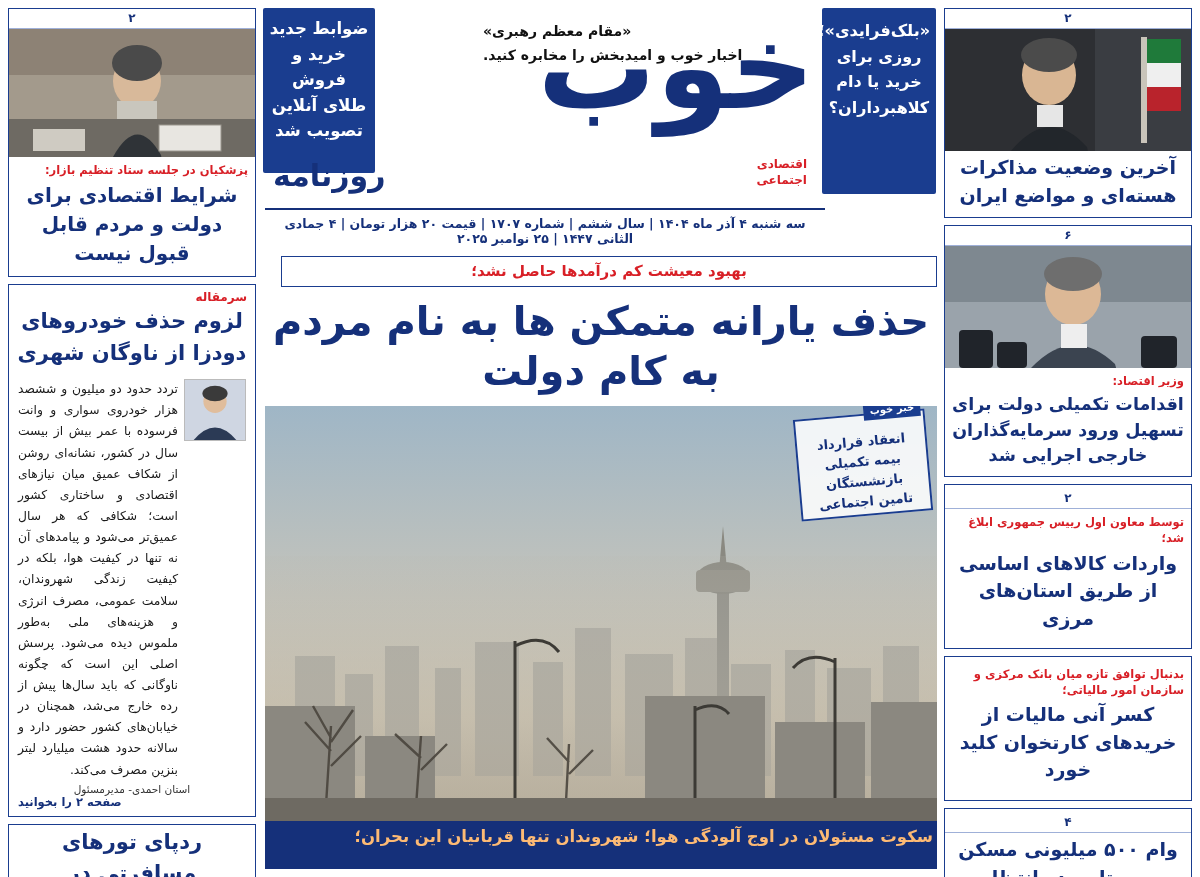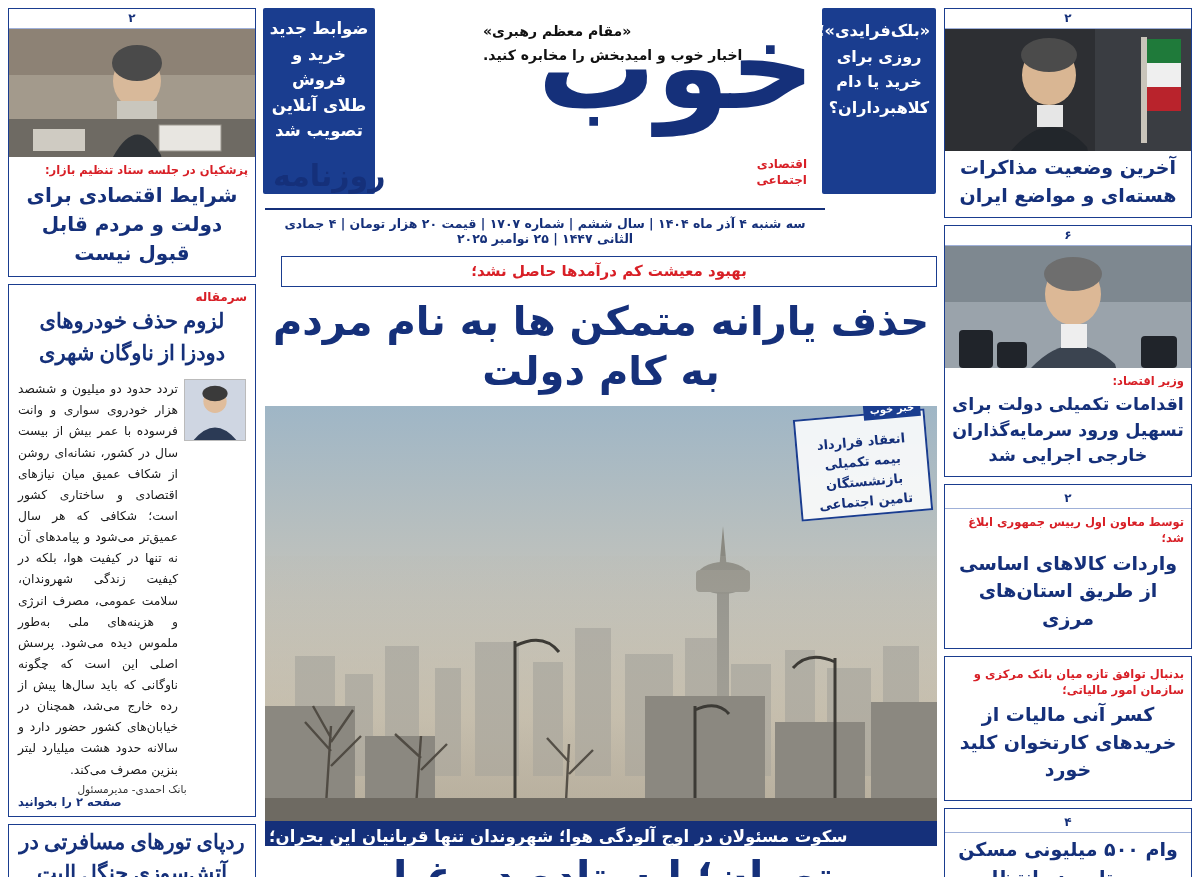--- a/index.html
+++ b/index.html
@@ -66,21 +66,21 @@
     left: 0; right: 0; top: 208px;
     text-align: center;
     font-size: 12.5px;
     font-weight: bold;
     color: #15307a;
     direction: rtl;
   }
 
   
   .rules-box {
-    left: 263px; top: 8px; width: 112px; height: 186px;
+    left: 263px; top: 8px; width: 112px; height: 165px;
     background: #1a3d8f;
     color: #fff;
     padding: 8px 6px;
     text-align: center;
     font-size: 16.5px;
     font-weight: bold;
     line-height: 1.55;
     border-radius: 2px;
   }
 
@@ -130,21 +130,21 @@
   .l-head {
     color: #15307a; font-size: 20px; font-weight: bold;
     padding: 3px 7px 8px; text-align: center; line-height: 1.45;
   }
   .l-sec-label {
     text-align: right; color: #d81f26; font-size: 12px; font-weight: bold;
     padding: 5px 8px 0;
   }
   .l-art-head {
     color: #15307a; font-size: 21px; font-weight: bold;
-    padding: 2px 8px 6px; text-align: center; line-height: 1.5; font-family: Liberation Serif, serif;
+    padding: 2px 8px 6px; text-align: center; line-height: 1.5;
   }
   .l-body {
     font-size: 12.3px; color: #1a1a1a; line-height: 1.72;
     padding: 0 9px 6px; text-align: justify;
   }
   .l-more {
     text-align: left; font-size: 11.5px; color: #15307a; font-weight: bold;
     padding: 0 9px 7px;
   }
   .author-wrap { display: flex; align-items: flex-start; gap: 6px; padding: 4px 9px 0; }
@@ -172,22 +172,22 @@
     color: #15307a; font-size: 13px; font-weight: bold;
     padding: 16px 6px 6px; text-align: center; line-height: 1.55;
     transform: rotate(-5deg);
   }
   .stamp-tag {
     position: absolute; right: 2px; top: -13px;
     background: #1a3d8f; color: #fff; font-size: 10px; font-weight: bold;
     padding: 1px 6px;
   }
   .c-bottom-kicker {
-    background: #15307a; color: #ffffff; text-align: left;
-    font-size: 16.5px; font-weight: bold; padding: 6px 4px 0;
+    background: #15307a; color: #fdba74; text-align: right;
+    font-size: 16.5px; font-weight: bold; padding: 6px 4px 23px;
   }
   .c-bottom-head {
     text-align: center; color: #15307a; font-size: 42px; font-weight: bold;
     padding-top: 6px; line-height: 1.2;
   }
 
   
   .r-textcard { border: 1px solid #1a3d8f; padding: 4px 0 8px; margin-bottom: 7px; }
 </style>
 </head>
@@ -223,21 +223,21 @@
         <svg class="author-ph" viewBox="0 0 62 62">
           <rect width="62" height="62" fill="#cfd6e2"></rect>
           <circle cx="31" cy="22" r="12" fill="#e0bd9c"></circle>
           <path d="M9 62 q22 -26 44 0z" fill="#2b3a55"></path>
           <ellipse cx="31" cy="14" rx="13" ry="8" fill="#3a3a3a"></ellipse>
         </svg>
         <div style="flex:1">
           <div class="l-body" style="padding:0">تردد حدود دو میلیون و ششصد هزار خودروی سواری و وانت فرسوده با عمر بیش از بیست سال در کشور، نشانه‌ای روشن از شکاف عمیق میان نیازهای اقتصادی و ساختاری کشور است؛ شکافی که هر سال عمیق‌تر می‌شود و پیامدهای آن نه تنها در کیفیت هوا، بلکه در کیفیت زندگی شهروندان، سلامت عمومی، مصرف انرژی و هزینه‌های ملی به‌طور ملموس دیده می‌شود. پرسش اصلی این است که چگونه ناوگانی که باید سال‌ها پیش از رده خارج می‌شد، همچنان در خیابان‌های کشور حضور دارد و سالانه حدود هشت میلیارد لیتر بنزین مصرف می‌کند.</div>
         </div>
       </div>
-      <div class="author-name">بانک احمدی- مدیرمسئول</div>
+      <div class="author-name">استان احمدی- مدیرمسئول</div>
       <div class="l-more">صفحه ۲ را بخوانید</div>
     </div>
 
     <div class="l-card">
       <div class="l-art-head">ردپای تورهای مسافرتی در آتش‌سوزی جنگل الیت</div>
 
     </div>
 
   </div>
 

